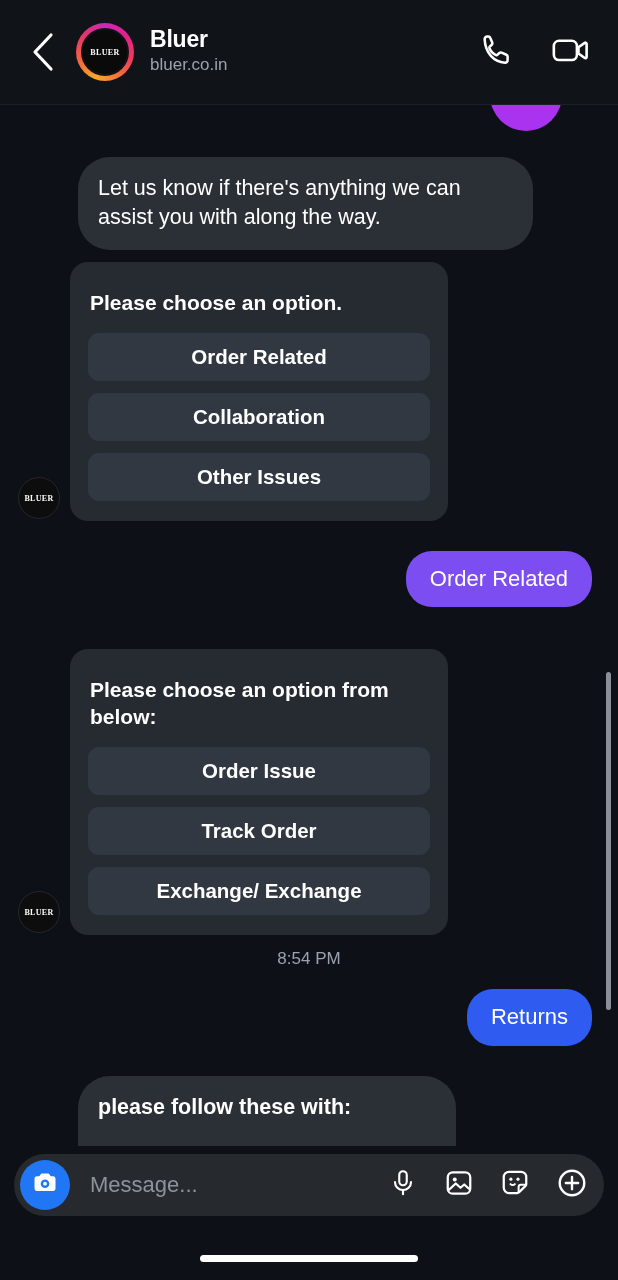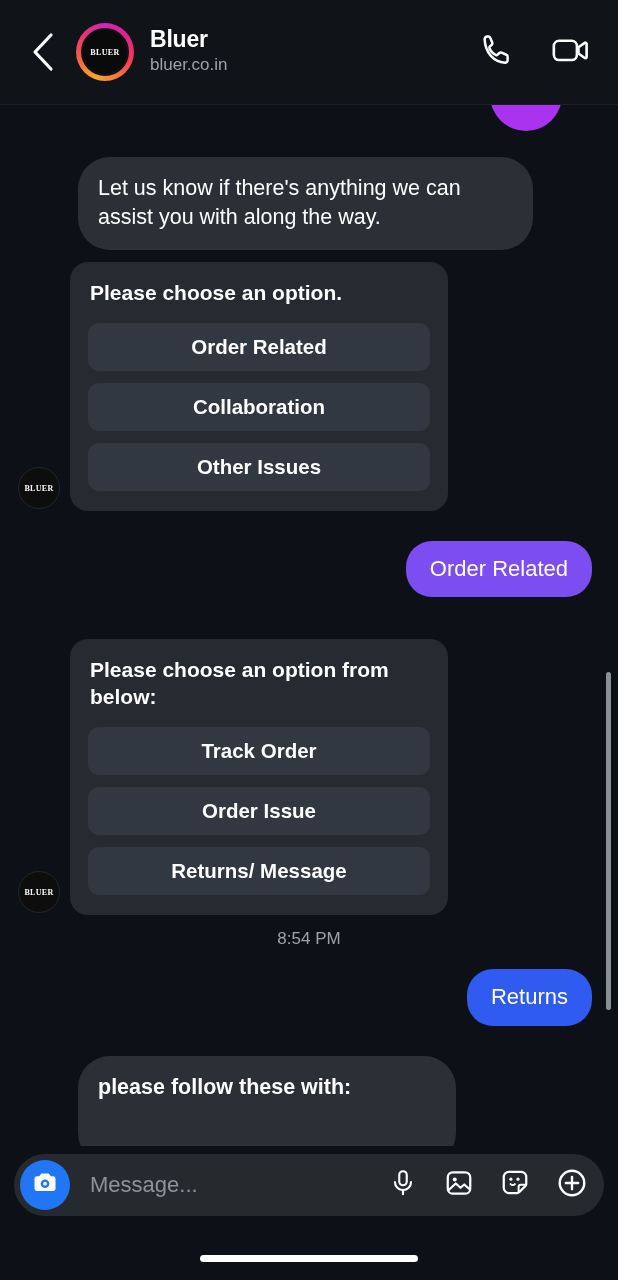--- a/index.html
+++ b/index.html
@@ -105,21 +105,21 @@
     padding:17px 20px 19px 20px;
     font-size:21.5px;
     line-height:1.33;
     max-width:455px;
   }
 
   
   .opt-card {
     background:#262b32;
     border-radius:18px;
-    padding:18px 18px 20px 18px;
+    padding:28px 18px 20px 18px;
     width:378px;
   }
   .opt-title {
     color:#ffffff;
     font-size:21px;
     font-weight:700;
     line-height:1.28;
     margin-bottom:16px;
     padding-left:2px;
   }
@@ -311,23 +311,23 @@
 
       <div class="spacer-30"></div>
       <div class="spacer-12"></div>
 
       <div class="row left">
         <div class="bot-avatar">
           <span>BLUER</span>
         </div>
         <div class="opt-card">
           <div class="opt-title">Please choose an option from below:</div>
+          <div class="opt-btn">Order Issue</div>
           <div class="opt-btn">Track Order</div>
-          <div class="opt-btn">Order Issue</div>
-          <div class="opt-btn">Returns/ Message</div>
+          <div class="opt-btn">Exchange/ Exchange</div>
         </div>
       </div>
 
       <div class="timestamp">8:54 PM</div>
 
       <div class="spacer-12"></div>
 
       <div class="row right">
         <div class="bubble-out blue">Returns</div>
       </div>

